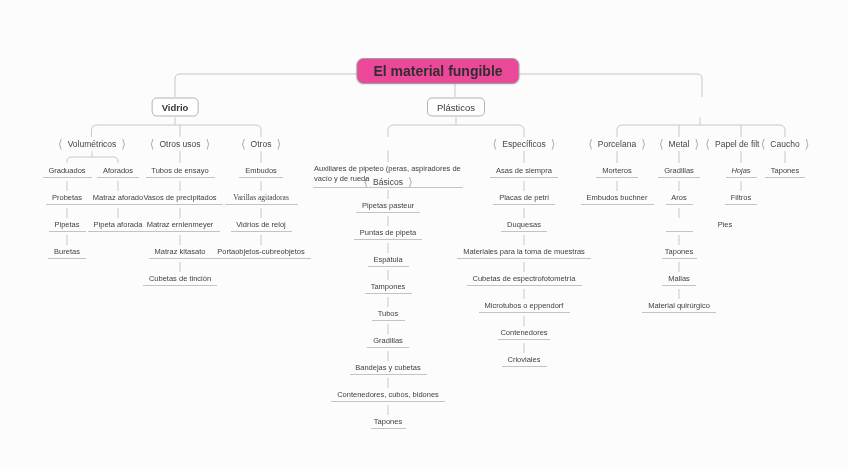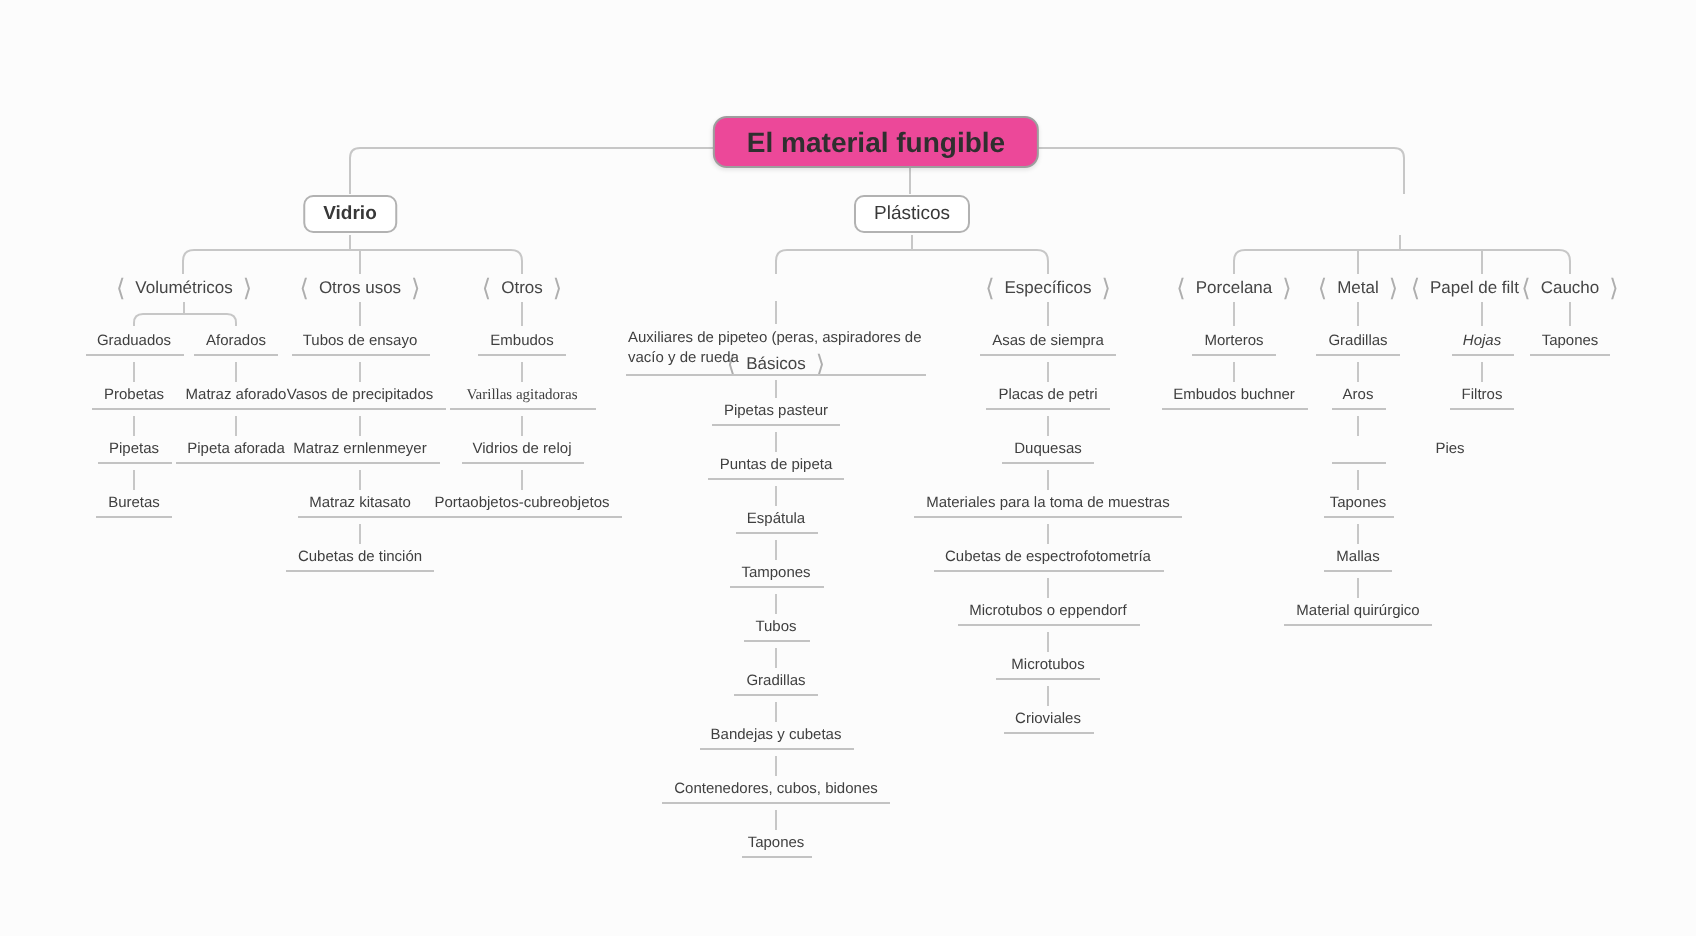--- a/index.html
+++ b/index.html
@@ -174,21 +174,21 @@
     <div class="leaf" style="left: 524px; top: 197px;">Placas de petri</div>
     <div class="uline" style="width: 62px; left: 493px; top: 204px;"></div>
     <div class="leaf" style="left: 524px; top: 224px;">Duquesas</div>
     <div class="uline" style="width: 46px; left: 501px; top: 231px;"></div>
     <div class="leaf" style="left: 524px; top: 251px;">Materiales para la toma de muestras</div>
     <div class="uline" style="width: 134px; left: 457px; top: 258px;"></div>
     <div class="leaf" style="left: 524px; top: 278px;">Cubetas de espectrofotometría</div>
     <div class="uline" style="width: 115px; left: 466.5px; top: 285px;"></div>
     <div class="leaf" style="left: 524px; top: 305px;">Microtubos o eppendorf</div>
     <div class="uline" style="width: 91px; left: 478.5px; top: 312px;"></div>
-    <div class="leaf" style="left: 524px; top: 332px;">Microtubos</div>
+    <div class="leaf" style="left: 524px; top: 332px;">Contenedores</div>
     <div class="uline" style="width: 52px; left: 498px; top: 339px;"></div>
     <div class="leaf" style="left: 524px; top: 359px;">Crioviales</div>
     <div class="uline" style="width: 45px; left: 501.5px; top: 366px;"></div>
     <div class="leaf" style="left: 617px; top: 170px;">Morteros</div>
     <div class="uline" style="width: 42px; left: 596px; top: 177px;"></div>
     <div class="leaf" style="left: 617px; top: 197px;">Embudos buchner</div>
     <div class="uline" style="width: 73px; left: 580.5px; top: 204px;"></div>
     <div class="leaf" style="left: 679px; top: 170px;">Gradillas</div>
     <div class="uline" style="width: 42px; left: 658px; top: 177px;"></div>
     <div class="leaf" style="left: 679px; top: 197px;">Aros</div>

